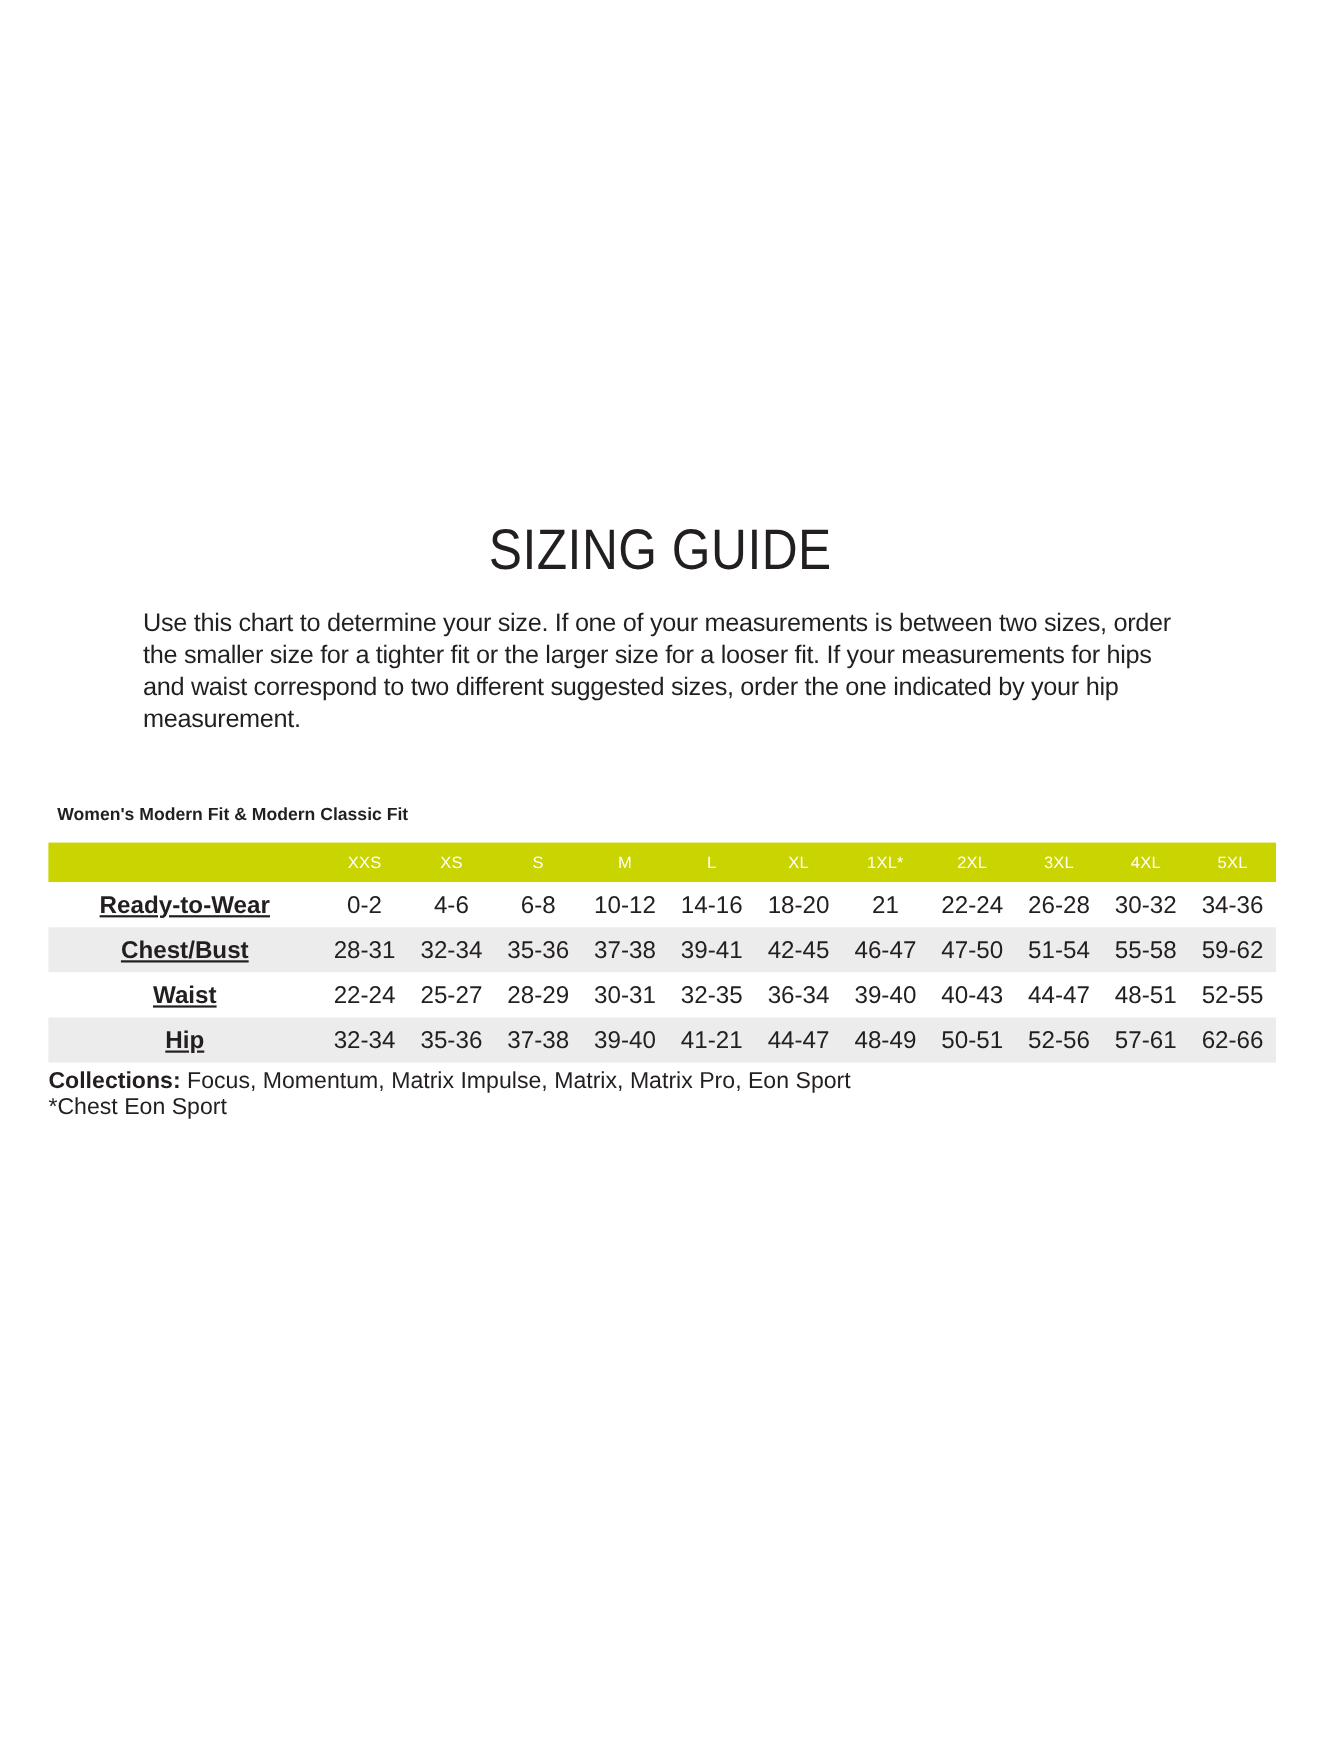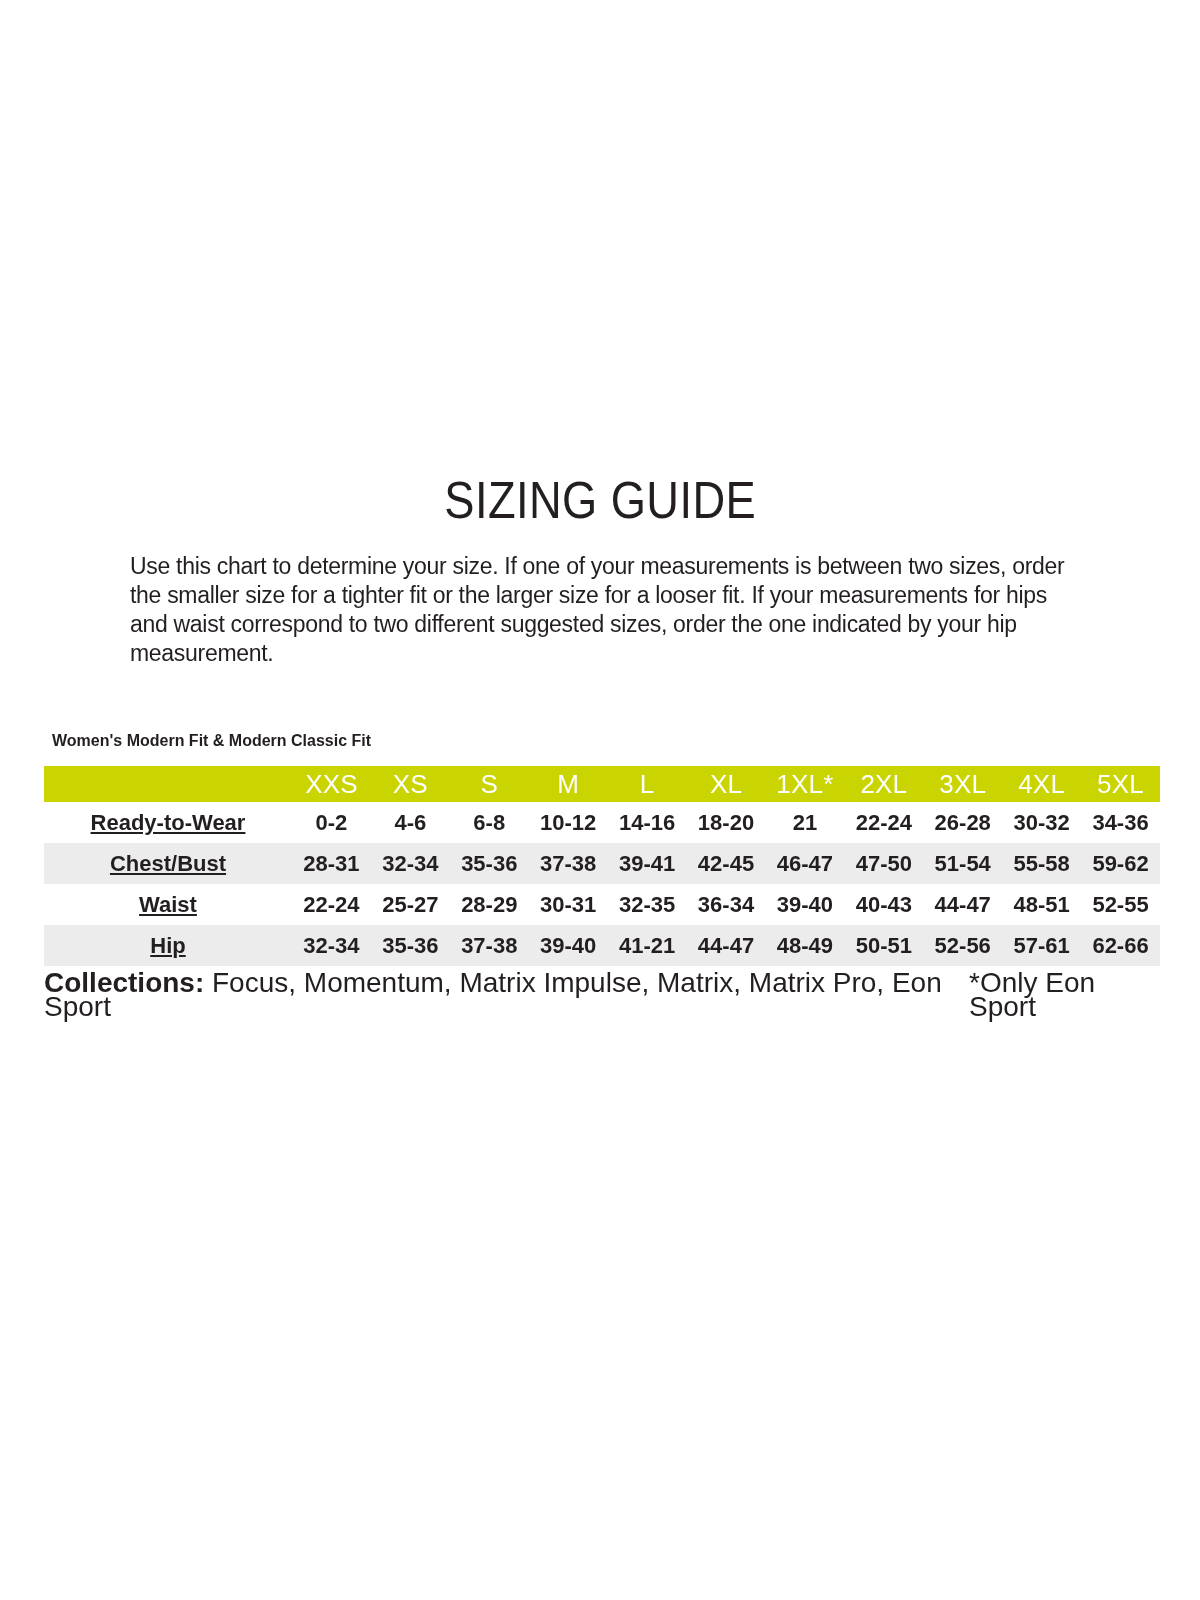--- a/index.html
+++ b/index.html
@@ -57,54 +57,54 @@
   }
   .thead {
     display: grid;
     grid-template-columns: 248px repeat(11, 1fr);
     height: 36px;
     align-items: center;
     background: var(--header-bg, #cad401);
   }
   .th {
     text-align: center;
-    font-size: 26px;
+    font-size: 15px;
     font-weight: 400;
     color: var(--header-text, #ffffff);
     letter-spacing: 0.2px;
   }
   .trow {
     display: grid;
     grid-template-columns: 248px repeat(11, 1fr);
     height: 41px;
     align-items: center;
     background: #ffffff;
   }
   .tbody .trow:nth-child(even) {
     background: var(--row-alt-bg, #ececec);
   }
   .td {
     text-align: center;
     font-size: 22px;
     color: var(--body-text, #231f20);
-    font-weight: bold;
   }
   .row-label {
     font-weight: 700;
     text-decoration: underline;
   }
   .table-footer {
     display: flex;
     justify-content: flex-end;
     align-items: baseline;
     width: 1116px;
     margin: 5px 0 0 44px;
-    font-size: 28px;
+    font-size: 21px;
     line-height: 24px;
     color: var(--body-text, #231f20);
+    flex-direction: column;
   }
   .collections-label {
     font-weight: 700;
   }
 </style>
 </head>
 <body>
 
 <div class="page">
 
@@ -194,16 +194,16 @@
       </div>
 
     </div>
   </div>
 
   <div class="table-footer">
     <div>
       <span class="collections-label">Collections:</span>
       <span>Focus, Momentum, Matrix Impulse, Matrix, Matrix Pro, Eon Sport</span>
     </div>
-    <div>*Only Eon Sport</div>
+    <div>*Chest Eon Sport</div>
   </div>
 
 </div>
 
 </body></html>

